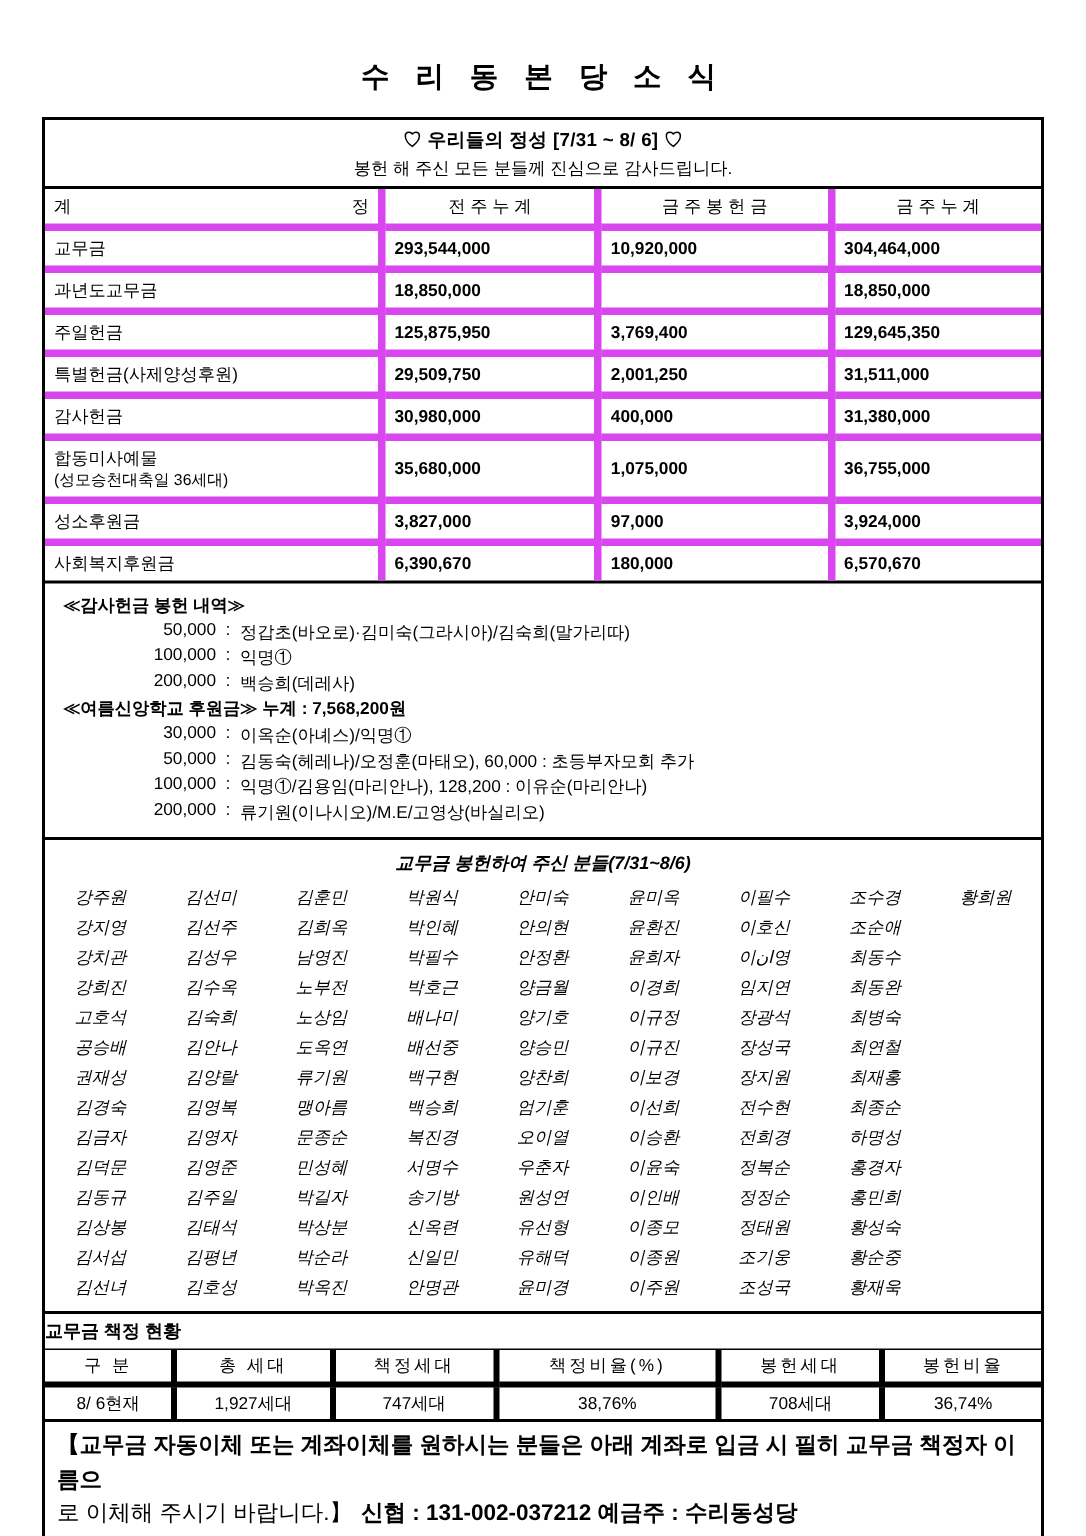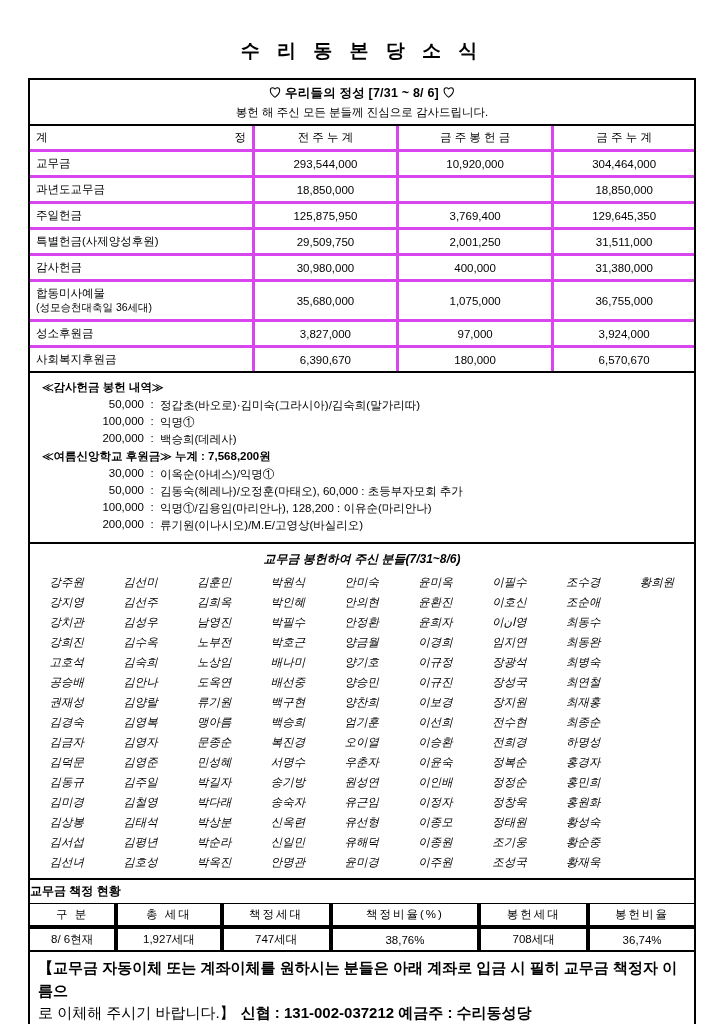--- a/index.html
+++ b/index.html
@@ -52,21 +52,21 @@
     margin-top: 3px;
   }
 
   
   table.fin {
     width: 100%;
     border-collapse: collapse;
     font-size: 11.5px;
   }
   table.fin th, table.fin td {
-    border: 3px solid #d946ef;
+    border: 5px solid #d946ef;
     padding: 4px 6px;
     vertical-align: middle;
   }
   table.fin tr:first-child th { border-top: none; }
   table.fin tr td:first-child, table.fin tr th:first-child { border-left: none; }
   table.fin tr td:last-child, table.fin tr th:last-child { border-right: none; }
   table.fin tr:last-child td { border-bottom: none; }
   th.h-name {
     text-align: left;
     font-weight: normal;
@@ -74,21 +74,21 @@
   }
   .spread {
     display: flex;
     justify-content: space-between;
   }
   th.h-num {
     text-align: center;
     font-weight: normal;
   }
   td.name { text-align: left; width: 210px; }
-  td.num  { text-align: center; }
+  td.num  { text-align: left; font-weight: bold; }
   .sub {
     display: block;
     font-size: 10.5px;
   }
 
   
   .notes {
     padding: 6px 10px 7px 10px;
     font-size: 11.5px;
   }
@@ -415,31 +415,20 @@
               <td>김주일</td>
               <td>박길자</td>
               <td>송기방</td>
               <td>원성연</td>
               <td>이인배</td>
               <td>정정순</td>
               <td>홍민희</td>
               <td></td>
             </tr>
             <tr>
-              <td>김미경</td>
-              <td>김철영</td>
-              <td>박다래</td>
-              <td>송숙자</td>
-              <td>유근임</td>
-              <td>이정자</td>
-              <td>정창욱</td>
-              <td>홍원화</td>
-              <td></td>
-            </tr>
-            <tr>
               <td>김상봉</td>
               <td>김태석</td>
               <td>박상분</td>
               <td>신옥련</td>
               <td>유선형</td>
               <td>이종모</td>
               <td>정태원</td>
               <td>황성숙</td>
               <td></td>
             </tr>

